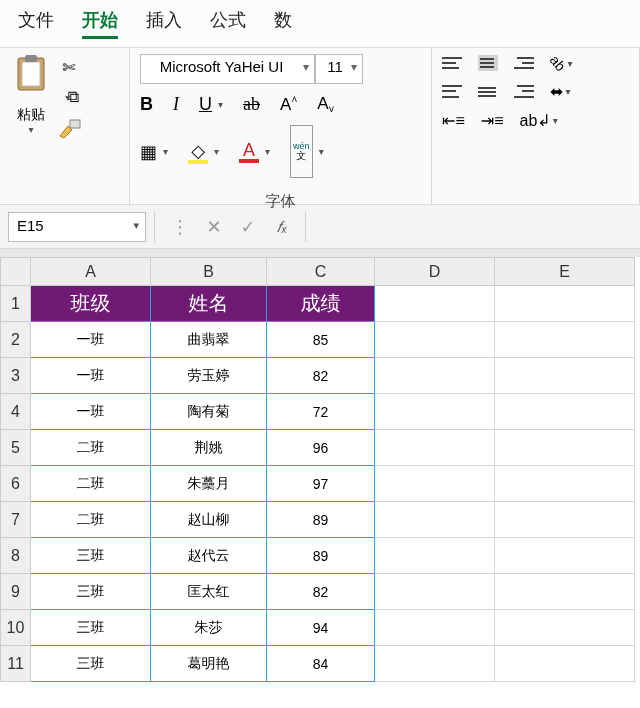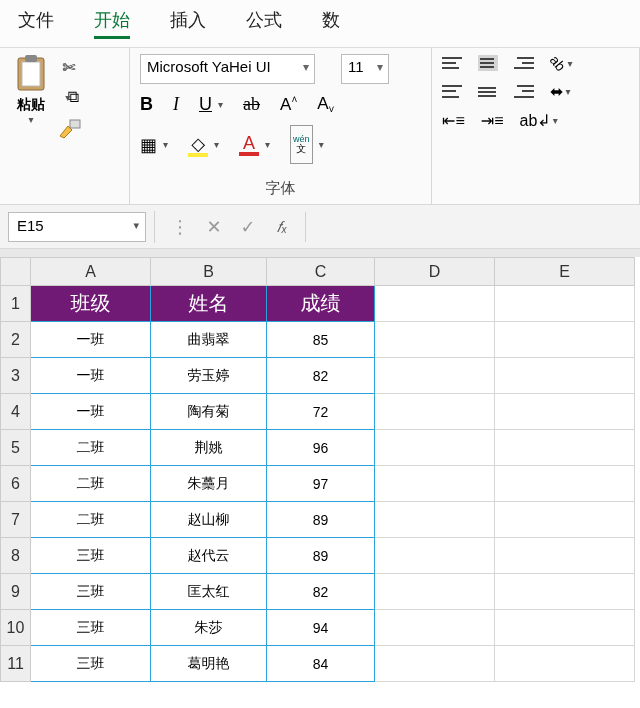--- a/index.html
+++ b/index.html
@@ -1,42 +1,42 @@
 <!DOCTYPE html>
 <html><head>
 <meta charset="utf-8">
 <style>
   * { box-sizing: border-box; margin: 0; padding: 0; }
   body { font-family: "Microsoft YaHei UI", "Microsoft YaHei", sans-serif; background: #fff; width: 640px; overflow: hidden; }
-  .tabs { display: flex; gap: 40px; padding: 6px 18px 8px 18px; font-size: 18px; color: #222; border-bottom: 1px solid #ddd; background:#fcfcfc;}
+  .tabs { display: flex; gap: 28px; padding: 6px 18px 8px 18px; font-size: 18px; color: #222; border-bottom: 1px solid #ddd; background:#fcfcfc;}
   .tabs .tab { padding: 2px 0 4px 0; }
-  .tabs .active { color: #0a7a3a; border-bottom: 3px solid #0a7a3a; font-weight: 400;}
+  .tabs .active { color: #0a7a3a; border-bottom: 3px solid #0a7a3a; font-weight: 700;}
   .ribbon { display: flex; background: #fafafa; border-bottom: 1px solid #d8d8d8; height: 157px;}
   .group { border-right: 1px solid #d8d8d8; padding: 6px 10px 0 10px; display: flex; flex-direction: column; justify-content: space-between; }
   .group-label { text-align: center; font-size: 15px; color: #444; padding: 4px 0 6px 0; }
   .clip-main { display: flex; gap: 6px; align-items:flex-start;}
   .clipboard-icon { width:42px; display:flex; flex-direction:column; align-items:center;}
   .clipboard-icon svg{width:36px;height:40px;}
-  .paste-label{font-size:14px;margin-top:2px;font-weight:bold;}
+  .paste-label{font-size:14px;margin-top:12px;}
   .clip-col { display:flex; flex-direction:column; gap:8px; padding-top:2px;}
   .ico { width:22px;height:22px; display:inline-flex;align-items:center;justify-content:center;}
   .brush-row{display:flex;align-items:flex-end;gap:2px;}
   .font-group{flex:1;}
-  .font-row1{display:flex;gap:26px;align-items:center;margin-bottom:10px;}
+  .font-row1{display:flex;gap:0;align-items:center;margin-bottom:10px;text-align:center;}
   .font-name{width:175px;height:30px;border:1px solid #bbb;background:#fff;font-size:15px;padding:3px 18px 3px 6px;position:relative;}
   .font-name:after,.font-size:after{content:"▾";position:absolute;right:5px;top:5px;color:#666;font-size:12px;}
   .font-size{width:48px;height:30px;border:1px solid #bbb;background:#fff;font-size:15px;padding:3px 14px 3px 6px;position:relative;}
   .font-row2,.font-row3{display:flex;gap:20px;align-items:center;margin-bottom:10px;font-size:18px;}
   .b{font-weight:bold;} .i{font-style:italic;font-family:serif;} .u{text-decoration:underline;}
   .dd{font-size:10px;color:#555;margin-left:-14px;}
   .grow{font-size:17px;} .grow sup,.grow sub{font-size:10px;}
   .color-under{display:inline-block;width:20px;text-align:center;position:relative;}
   .cu-y:after{content:"";display:block;height:4px;background:#ffeb3b;margin-top:-2px;}
   .cu-r:after{content:"";display:block;height:4px;background:#d92b2b;margin-top:-2px;}
-  .wen{border:1px solid #999;font-size:10px;padding:9px 2px;line-height:1;display:inline-flex;flex-direction:column;align-items:center;}
+  .wen{border:1px solid #999;font-size:10px;padding:16px 2px;line-height:1;display:inline-flex;flex-direction:column;align-items:center;}
   .wen .py{font-size:9px;color:#066;}
   .align-group{}
   .al-row{display:flex;gap:16px;align-items:center;margin-bottom:10px;font-size:16px;}
   .al{width:20px;height:16px;display:inline-flex;flex-direction:column;justify-content:space-around;}
   .al span{display:block;height:2px;background:#444;}
   .al.top span:nth-child(1){width:100%}.al.top span:nth-child(2){width:70%}.al.top span:nth-child(3){width:85%}
   .al.mid{justify-content:center;gap:2px;} .al.mid span{width:90%;}
   .al.mid.sel{background:#d4d4d4;padding:2px;}
   .al.rt span{margin-left:auto;}
   .al.rt span:nth-child(1){width:85%}.al.rt span:nth-child(2){width:60%}.al.rt span:nth-child(3){width:100%}

